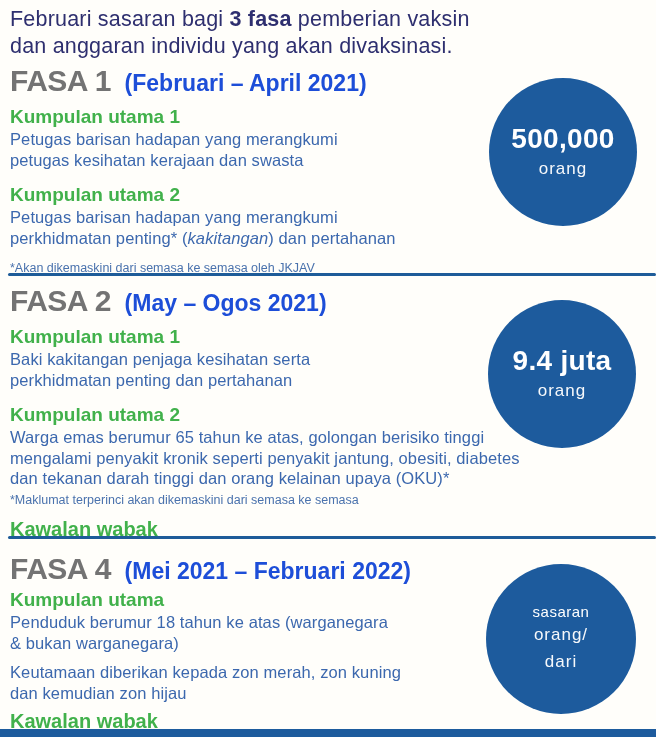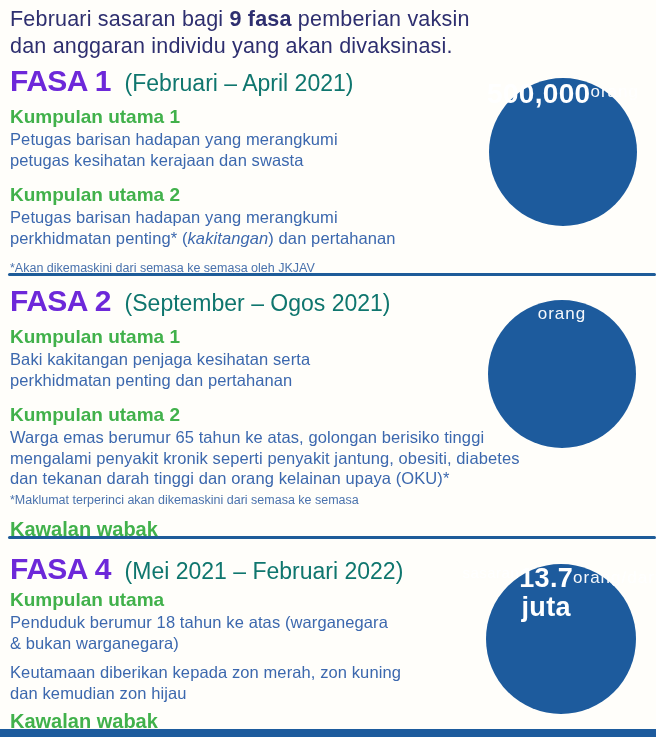--- a/index.html
+++ b/index.html
@@ -21,24 +21,24 @@
   .title b { font-weight: 800; }
 
   
   .phase { position: absolute; left: 10px; width: 648px; }
   .phase-1 { top: 64px; }
   .phase-2 { top: 284px; }
   .phase-3 { top: 552px; }
 
   .phase-heading { margin: 0; padding: 0; white-space: nowrap; }
   .phase-name {
-    font-size: 30px; font-weight: 800; color: #6d28d9; letter-spacing: -0.5px;
+    font-size: 30px; font-weight: 800; color: #737373; letter-spacing: -0.5px;
   }
   .phase-period {
-    font-size: 23px; font-weight: 400; color: #0f766e; margin-left: 7px;
+    font-size: 23px; font-weight: 700; color: #1d4ed8; margin-left: 7px;
   }
 
   .group-heading {
     margin: 0; padding: 0;
     font-size: 19px; font-weight: 700; color: #41b14b;
     line-height: 24px;
   }
   .gh-first { margin-top: 7px; }
   .gh-next  { margin-top: 13px; }
 
@@ -67,22 +67,22 @@
   }
   .divider-1 { top: 273px; }
   .divider-2 { top: 536px; }
 
   
   .circle {
     position: absolute;
     border-radius: 50%;
     background: #1d5b9d;
     color: #ffffff;
-    display: flex; flex-direction: row;
-    align-items: flex-start; justify-content: center;
+    display: flex; flex-direction: column;
+    align-items: center; justify-content: center;
     text-align: center;
   }
   .circle-1 { left: 489px; top: 78px;  width: 148px; height: 148px; }
   .circle-2 { left: 488px; top: 300px; width: 148px; height: 148px; }
   .circle-3 { left: 486px; top: 564px; width: 150px; height: 150px; }
 
   .circle-label  { font-size: 15px; font-weight: 500; letter-spacing: 0.5px; line-height: 18px; }
   .circle-number { font-size: 28px; font-weight: 700; letter-spacing: 0.3px; line-height: 32px; }
   .circle-3 .circle-number { font-size: 27px; line-height: 29px; }
   .circle-unit   { font-size: 17px; font-weight: 400; letter-spacing: 1px; line-height: 27px; opacity: 0.96; }
@@ -92,21 +92,21 @@
     position: absolute; left: 0; bottom: 0; width: 656px; height: 8px;
     background: #1d5b9d;
   }
 </style>
 </head>
 <body>
 
 <div class="page">
 
   <div class="title">
-    <div><span>Februari sasaran bagi </span><b>9 fasa</b><span> pemberian vaksin</span></div>
+    <div><span>Februari sasaran bagi </span><b>3 fasa</b><span> pemberian vaksin</span></div>
     <div>dan anggaran individu yang akan divaksinasi.</div>
   </div>
 
   <section class="phase phase-1">
     <h2 class="phase-heading">
       <span class="phase-name">FASA 1</span>
       <span class="phase-period">(Februari – April 2021)</span>
     </h2>
     <h3 class="group-heading gh-first">Kumpulan utama 1</h3>
     <p class="body-line">Petugas barisan hadapan yang merangkumi</p>
@@ -120,34 +120,35 @@
   <div class="circle circle-1">
     <div class="circle-number">500,000</div>
     <div class="circle-unit">orang</div>
   </div>
 
   <div class="divider divider-1"></div>
 
   <section class="phase phase-2">
     <h2 class="phase-heading">
       <span class="phase-name">FASA 2</span>
-      <span class="phase-period">(September – Ogos 2021)</span>
+      <span class="phase-period">(May – Ogos 2021)</span>
     </h2>
     <h3 class="group-heading gh-first">Kumpulan utama 1</h3>
     <p class="body-line">Baki kakitangan penjaga kesihatan serta</p>
     <p class="body-line">perkhidmatan penting dan pertahanan</p>
     <h3 class="group-heading gh-next">Kumpulan utama 2</h3>
     <p class="body-line">Warga emas berumur 65 tahun ke atas, golongan berisiko tinggi</p>
     <p class="body-line">mengalami penyakit kronik seperti penyakit jantung, obesiti, diabetes</p>
     <p class="body-line">dan tekanan darah tinggi dan orang kelainan upaya (OKU)*</p>
     <p class="footnote" style="margin-top:4px;">*Maklumat terperinci akan dikemaskini dari semasa ke semasa</p>
     <p class="kawalan">Kawalan wabak</p>
   </section>
 
   <div class="circle circle-2">
+    <div class="circle-number">9.4 juta</div>
     <div class="circle-unit">orang</div>
   </div>
 
   <div class="divider divider-2"></div>
 
   <section class="phase phase-3">
     <h2 class="phase-heading">
       <span class="phase-name">FASA 4</span>
       <span class="phase-period">(Mei 2021 – Februari 2022)</span>
     </h2>
@@ -155,20 +156,19 @@
     <p class="body-line">Penduduk berumur 18 tahun ke atas (warganegara</p>
     <p class="body-line">&amp; bukan warganegara)</p>
     <p class="body-line para-gap">Keutamaan diberikan kepada zon merah, zon kuning</p>
     <p class="body-line">dan kemudian zon hijau</p>
     <p class="kawalan" style="margin-top:6px;">Kawalan wabak</p>
 
   </section>
 
   <div class="circle circle-3">
     <div class="circle-label">sasaran</div>
-    <div class="circle-number">13.7 juta</div>
     <div class="circle-unit">orang/</div>
     <div class="circle-unit">dari</div>
   </div>
 
   <div class="bottom-bar"></div>
 
 </div>
 
 </body></html>

